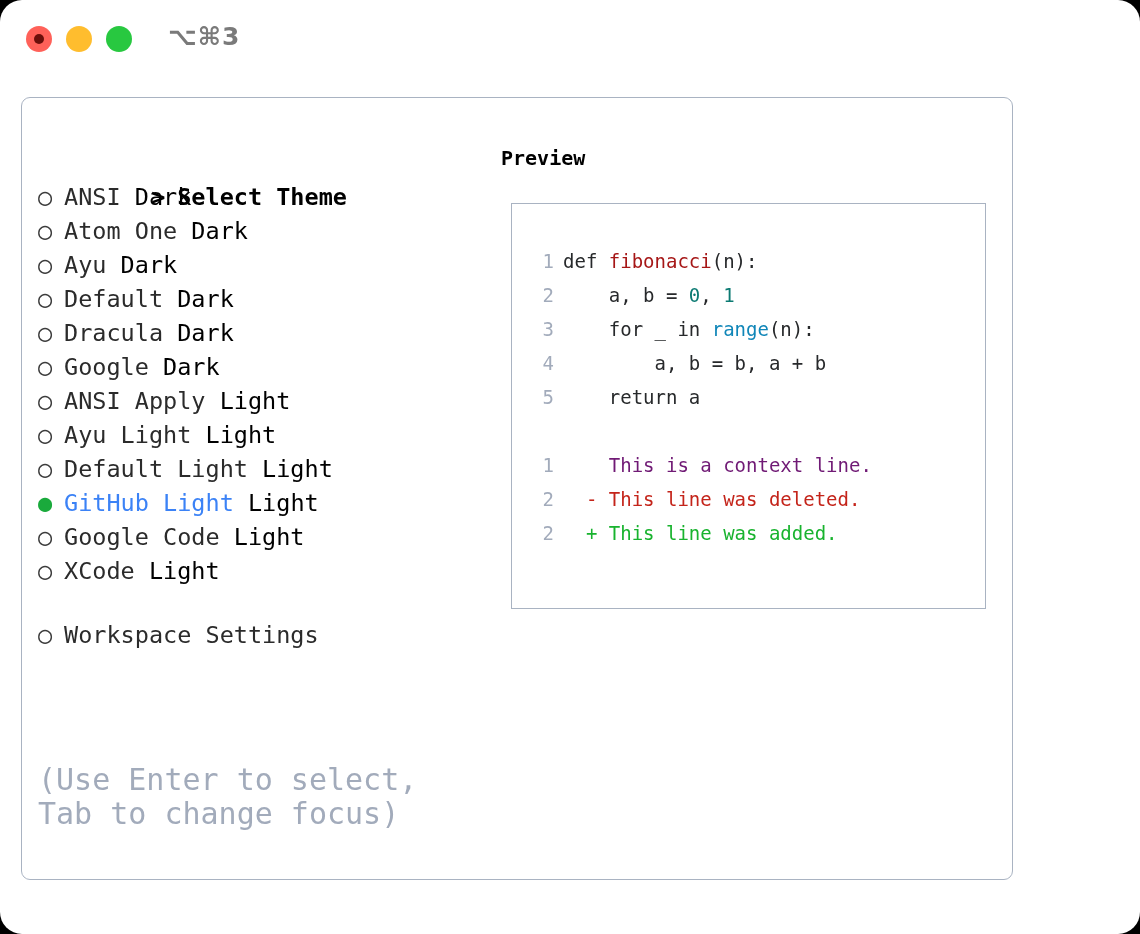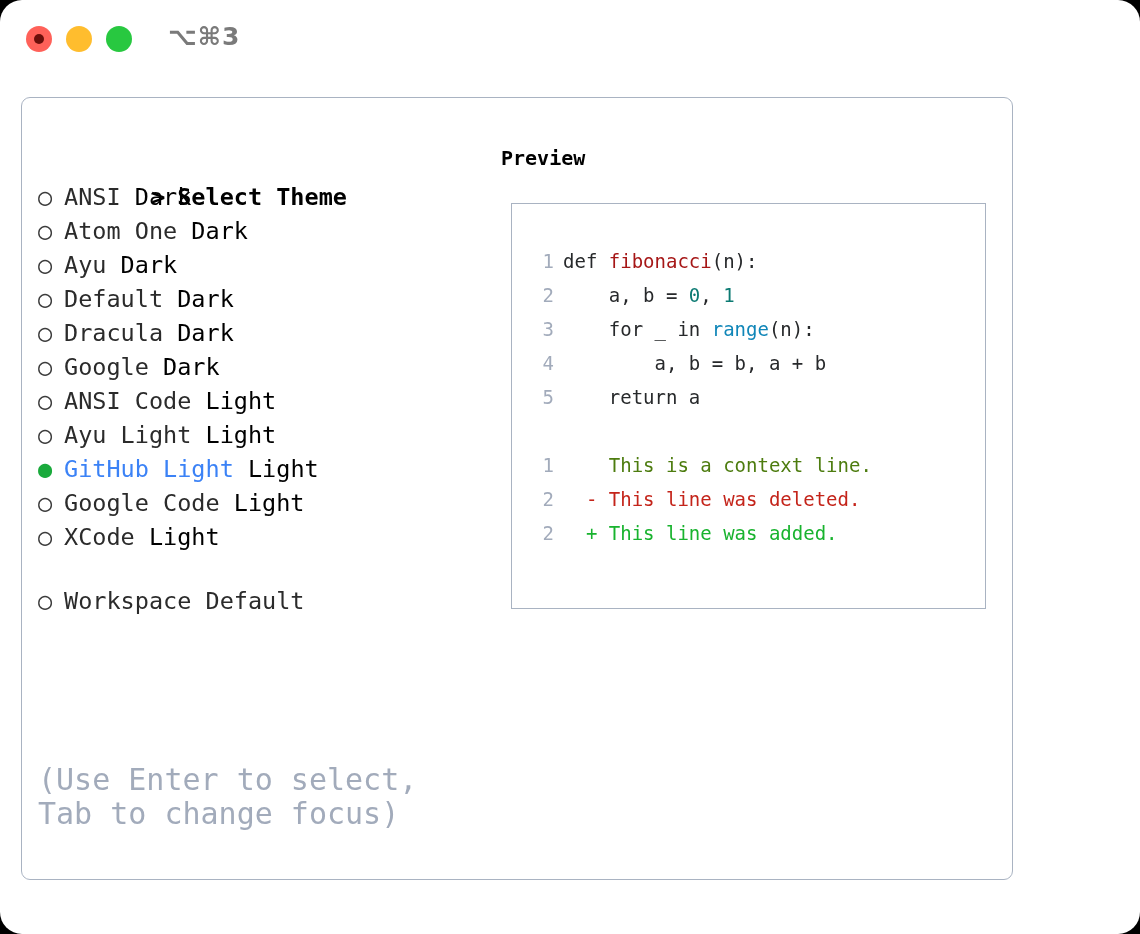--- a/index.html
+++ b/index.html
@@ -148,21 +148,21 @@
     display: inline-block;
     width: 22px;
     text-align: right;
     color: #a2abbb;
     margin-right: 9px;
   }
   .k-plain { color: #27292b; }
   .k-fn    { color: #a61717; }
   .k-num   { color: #0b7a72; }
   .k-call  { color: #1086b8; }
-  .d-ctx   { color: #4d7c0f; }
+  .d-ctx   { color: #701a75; }
   .d-del   { color: #c4241a; margin-top: 20px; }
   .d-add   { color: #18b32e; }
   .blankline { display: block; height: 34px; }
 </style>
 </head>
 <body>
 
 <div id="window">
 
   <div id="titlebar">
@@ -181,32 +181,33 @@
         <span class="prefix">&gt;</span><span>Select Theme</span>
       </div>
 
       <div id="theme-list">
           <div class="row"><span class="prefix bullet-empty">○</span><span>ANSI </span><span class="tag">Dark</span></div>
           <div class="row"><span class="prefix bullet-empty">○</span><span>Atom One </span><span class="tag">Dark</span></div>
           <div class="row"><span class="prefix bullet-empty">○</span><span>Ayu </span><span class="tag">Dark</span></div>
           <div class="row"><span class="prefix bullet-empty">○</span><span>Default </span><span class="tag">Dark</span></div>
           <div class="row"><span class="prefix bullet-empty">○</span><span>Dracula </span><span class="tag">Dark</span></div>
           <div class="row"><span class="prefix bullet-empty">○</span><span>Google </span><span class="tag">Dark</span></div>
-          <div class="row"><span class="prefix bullet-empty">○</span><span>ANSI Code </span><span class="tag">Light</span></div>
+          <div class="row"><span class="prefix bullet-empty">○</span><span>ANSI Apply </span><span class="tag">Light</span></div>
           <div class="row"><span class="prefix bullet-empty">○</span><span>Ayu Light </span><span class="tag">Light</span></div>
+          <div class="row"><span class="prefix bullet-empty">○</span><span>Default Light </span><span class="tag">Light</span></div>
           <div class="row"><span class="prefix bullet-filled">●</span><span class="label-sel">GitHub Light </span><span class="tag">Light</span></div>
           <div class="row"><span class="prefix bullet-empty">○</span><span>Google Code </span><span class="tag">Light</span></div>
           <div class="row"><span class="prefix bullet-empty">○</span><span>XCode </span><span class="tag">Light</span></div>
         </div>
 
       <div class="spacer-md"></div>
 
 
       <div id="apply-list">
-          <div class="row"><span class="prefix bullet-empty">○</span><span>Workspace Default</span></div>
+          <div class="row"><span class="prefix bullet-empty">○</span><span>Workspace Settings</span></div>
         </div>
     </div>
 
     <div id="hint">(Use Enter to select, Tab to change focus)</div>
 
     <div id="preview-label">Preview</div>
 
     <div id="preview-box">
       <div id="code"><span class="cl"><span class="ln">1</span><span class="k-plain">def </span><span class="k-fn">fibonacci</span><span class="k-plain">(n):</span></span><span class="cl"><span class="ln">2</span><span class="k-plain">    a, b = </span><span class="k-num">0</span><span class="k-plain">, </span><span class="k-num">1</span></span><span class="cl"><span class="ln">3</span><span class="k-plain">    for _ in </span><span class="k-call">range</span><span class="k-plain">(n):</span></span><span class="cl"><span class="ln">4</span><span class="k-plain">        a, b = b, a + b</span></span><span class="cl"><span class="ln">5</span><span class="k-plain">    return a</span></span><span class="blankline"></span><span class="cl"><span class="ln">1</span><span class="d-ctx">    This is a context line.</span></span><span class="cl"><span class="ln">2</span><span class="d-del">  - This line was deleted.</span></span><span class="cl"><span class="ln">2</span><span class="d-add">  + This line was added.</span></span></div>
     </div>

